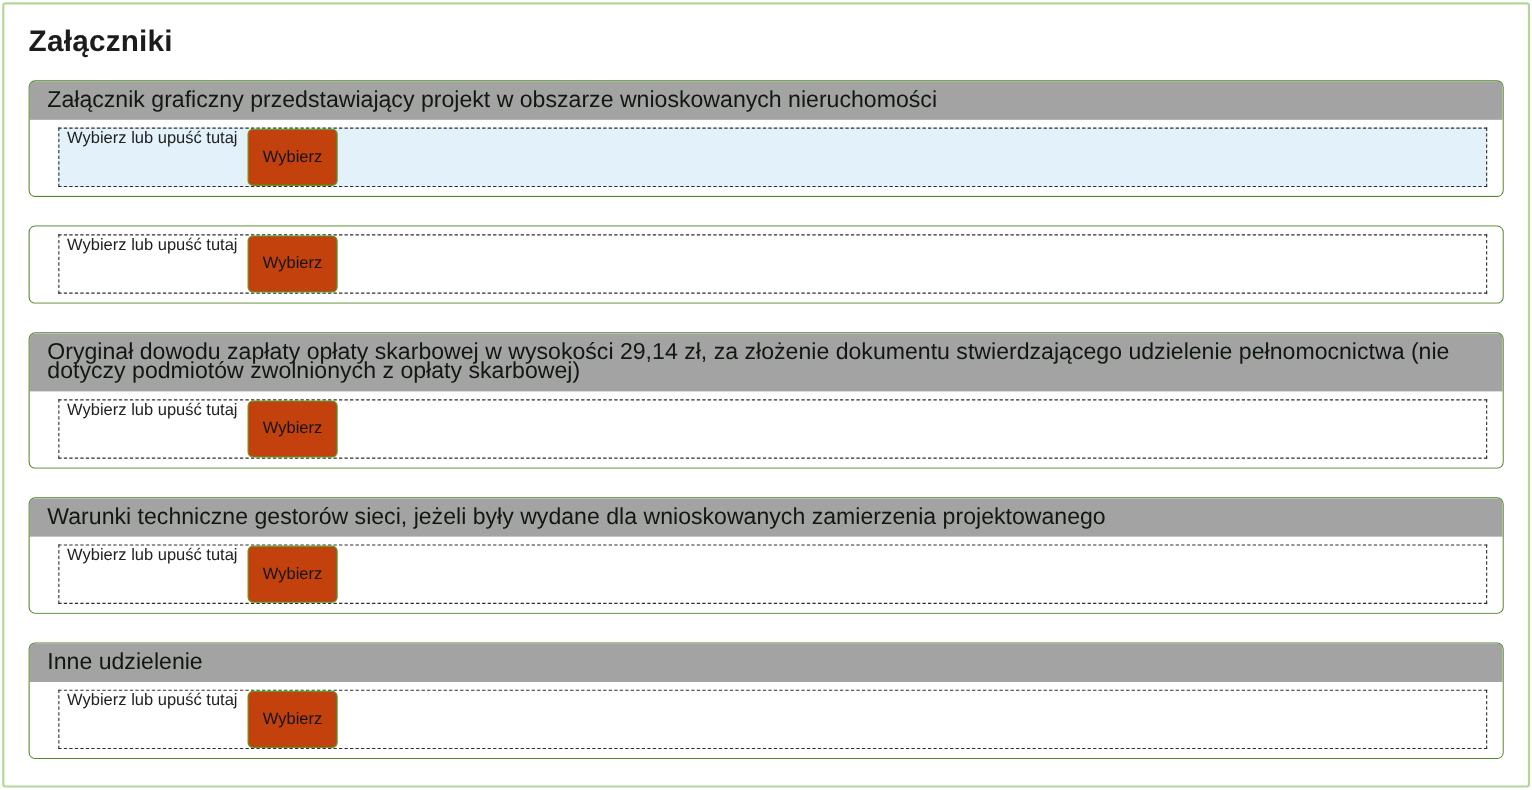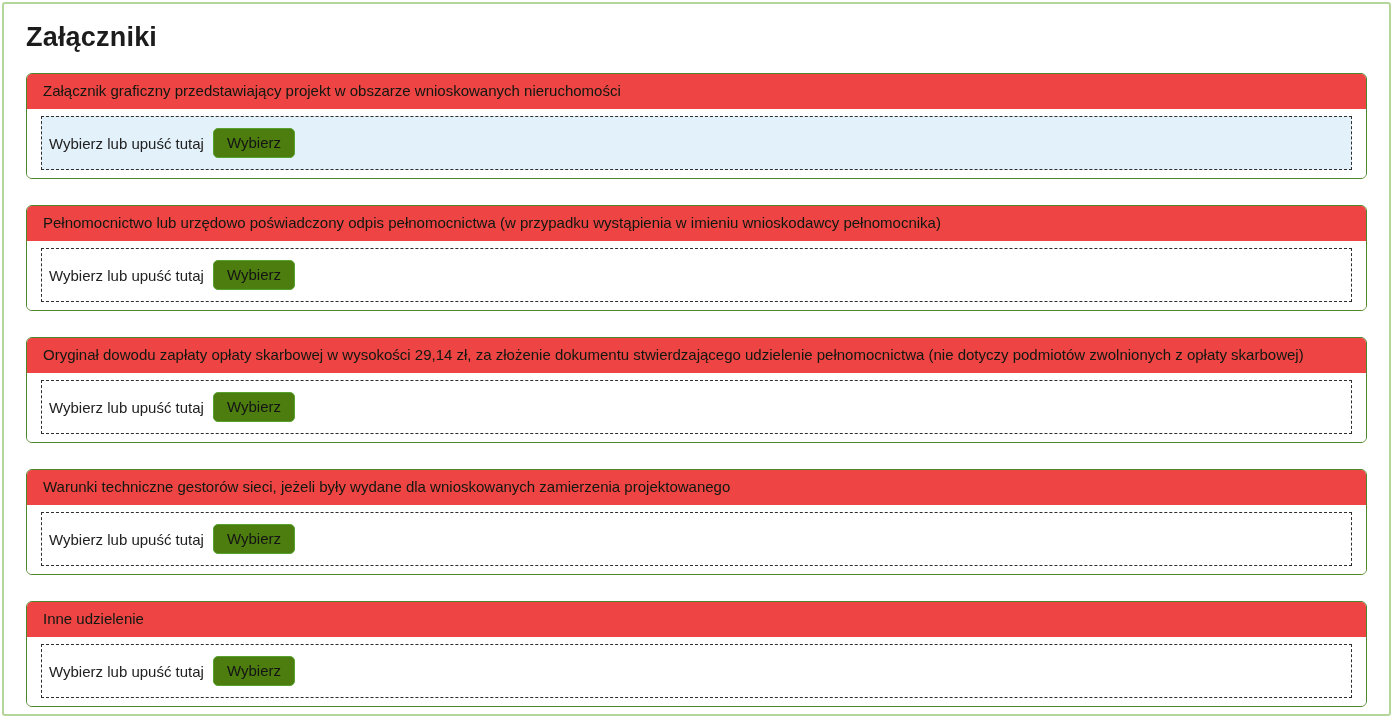--- a/index.html
+++ b/index.html
@@ -26,53 +26,53 @@
     margin-bottom: 20px;
   }
   .card {
     border: 1px solid #4f8629;
     border-radius: 6px;
     margin-bottom: 26px;
     overflow: hidden;
     background: #ffffff;
   }
   .card-header {
-    background: #ef4444;
+    background: #a3a3a3;
     color: #101810;
-    font-size: 15px;
+    font-size: 21px;
     padding: 8px 16px 9px 16px;
     line-height: 18px;
   }
   .card-body {
     padding: 7px 14px 8px 14px;
     background: #ffffff;
   }
   .dropzone {
     border: 1px dashed #2e2e2e;
     height: 54px;
     display: flex;
-    align-items: center;
     padding-left: 7px;
     gap: 9px;
     background: #ffffff;
     cursor: pointer;
+    margin-left: 12px;
   }
   .dropzone.highlight {
     background: #e3f1fb;
   }
   .dz-label {
     font-size: 15px;
     color: #212121;
     white-space: nowrap;
   }
   .btn-choose {
     font-family: "Liberation Sans", "DejaVu Sans", sans-serif;
     font-size: 15px;
     color: #141414;
-    background: #4d7c0f;
+    background: #c2410c;
     border: 1px solid #57a22e;
     border-radius: 5px;
     padding: 5px 13px 6px 13px;
     cursor: pointer;
   }
 </style>
 </head>
 <body>
 
 <div class="page-frame">
@@ -85,23 +85,20 @@
     </div>
     <div class="card-body">
       <div class="dropzone highlight">
         <span class="dz-label">Wybierz lub upuść tutaj</span>
         <button class="btn-choose">Wybierz</button>
       </div>
     </div>
   </section>
 
   <section class="card">
-    <div class="card-header">
-      <span>Pełnomocnictwo lub urzędowo poświadczony odpis pełnomocnictwa (w przypadku wystąpienia w imieniu wnioskodawcy pełnomocnika)</span>
-    </div>
     <div class="card-body">
       <div class="dropzone">
         <span class="dz-label">Wybierz lub upuść tutaj</span>
         <button class="btn-choose">Wybierz</button>
       </div>
     </div>
   </section>
 
   <section class="card">
     <div class="card-header">

